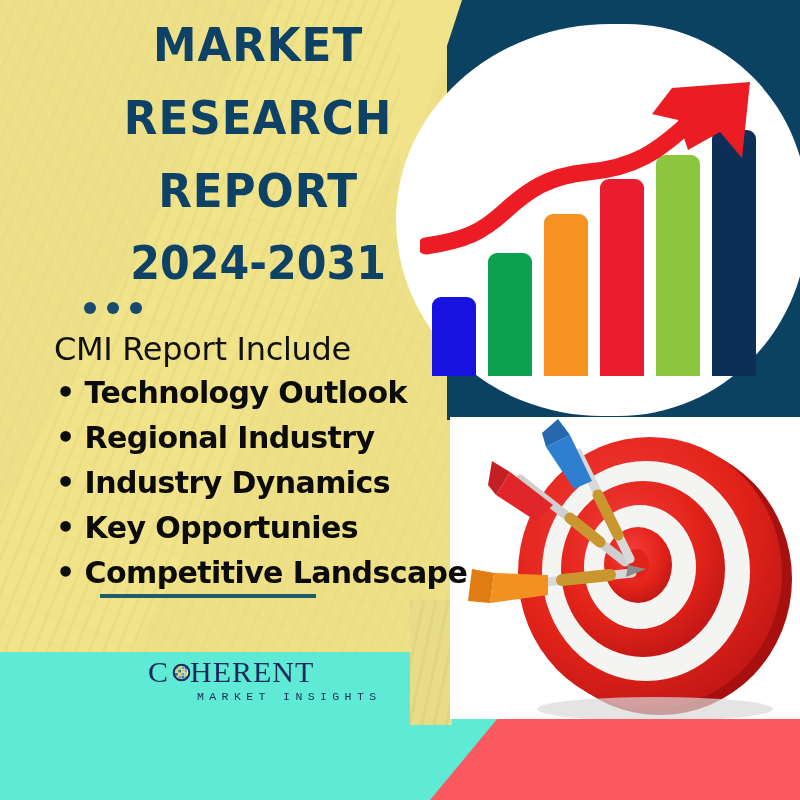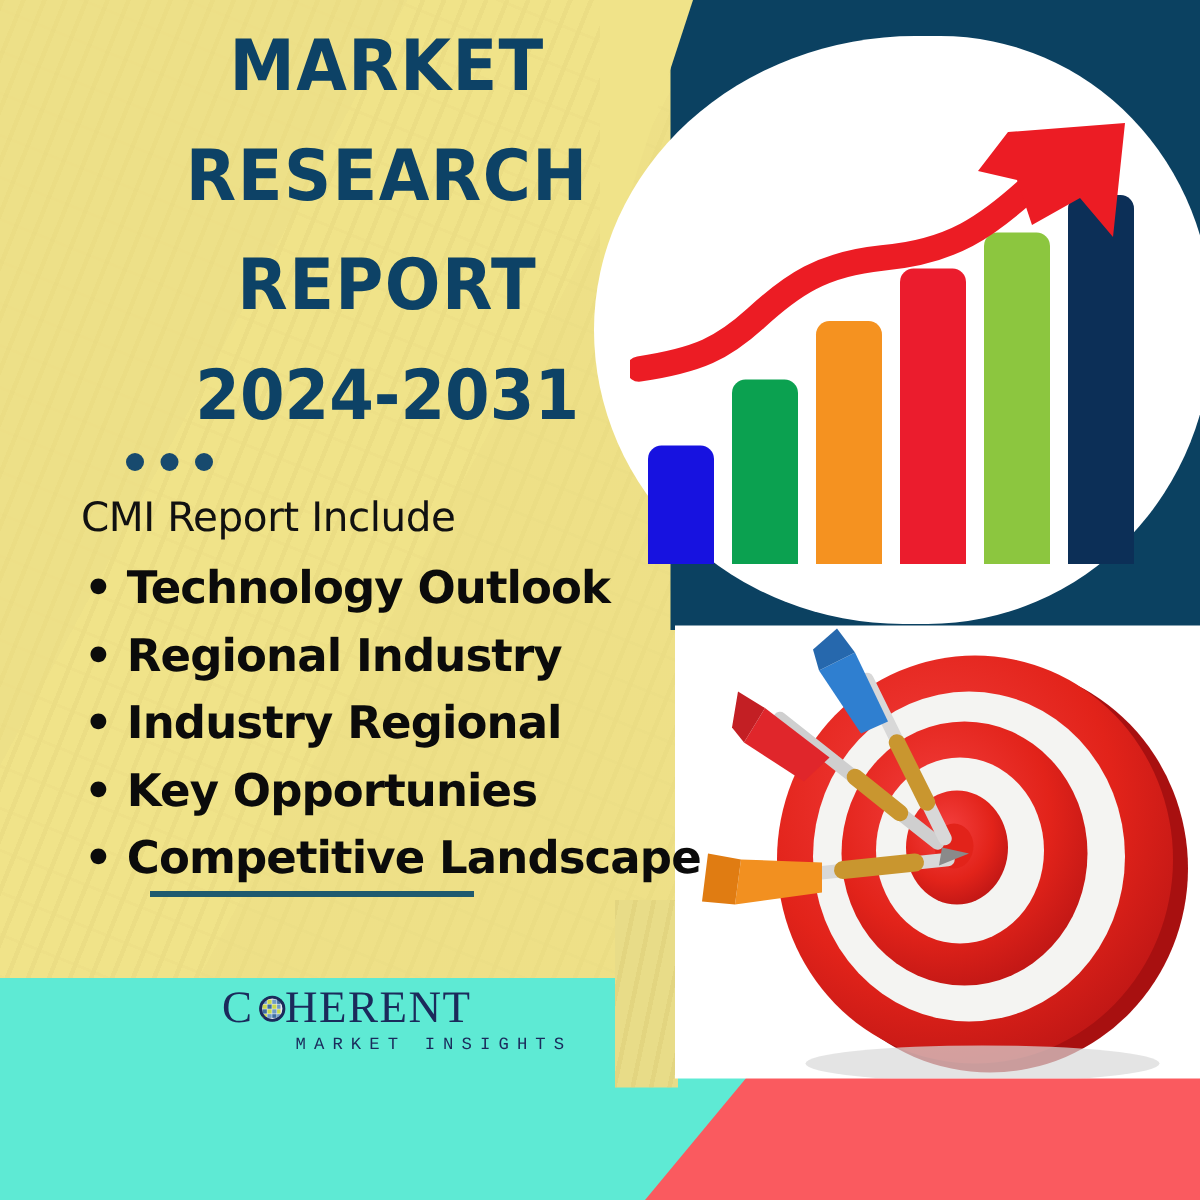--- a/index.html
+++ b/index.html
@@ -92,21 +92,21 @@
   .headline .years{letter-spacing:0px;font-size:46px;}
 
   
   .dots{position:absolute;left:84px;top:302px;display:flex;gap:11px;}
   .dots i{display:block;width:12px;height:12px;border-radius:50%;background:#174a6e;}
 
   
   .include-title{
     position:absolute;left:54px;top:330px;
     font-family:"DejaVu Sans",sans-serif;
-    font-size:27px;color:#111111;letter-spacing:-.3px;
+    font-size:32px;color:#111111;letter-spacing:-.3px;
   }
   .bullets{
     position:absolute;left:56px;top:370px;width:420px;
     margin:0;padding:0;list-style:none;
   }
   .bullets li{
     font-family:"DejaVu Sans",sans-serif;
     font-size:30px;font-weight:bold;color:#0b0b0b;
     line-height:45px;letter-spacing:-.6px;white-space:nowrap;
   }
@@ -218,21 +218,21 @@
     <i></i>
     <i></i>
     <i></i>
   </div>
 
   <div class="include-title">CMI Report Include</div>
 
   <ul class="bullets">
     <li>Technology Outlook</li>
     <li>Regional Industry</li>
-    <li>Industry Regional</li>
+    <li>Industry Dynamics</li>
     <li>Key Opportunies</li>
     <li>Competitive Landscape</li>
   </ul>
 
   <div class="rule"></div>
 
   <div class="logo">
     <div class="logo-word">
       <span>C</span><span style="display:inline-block;width:21px;"></span><span>HERENT</span>
     </div>

